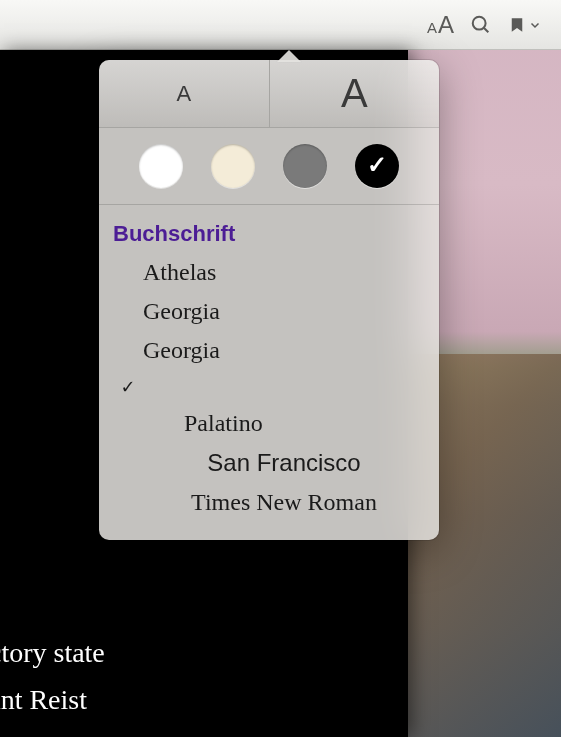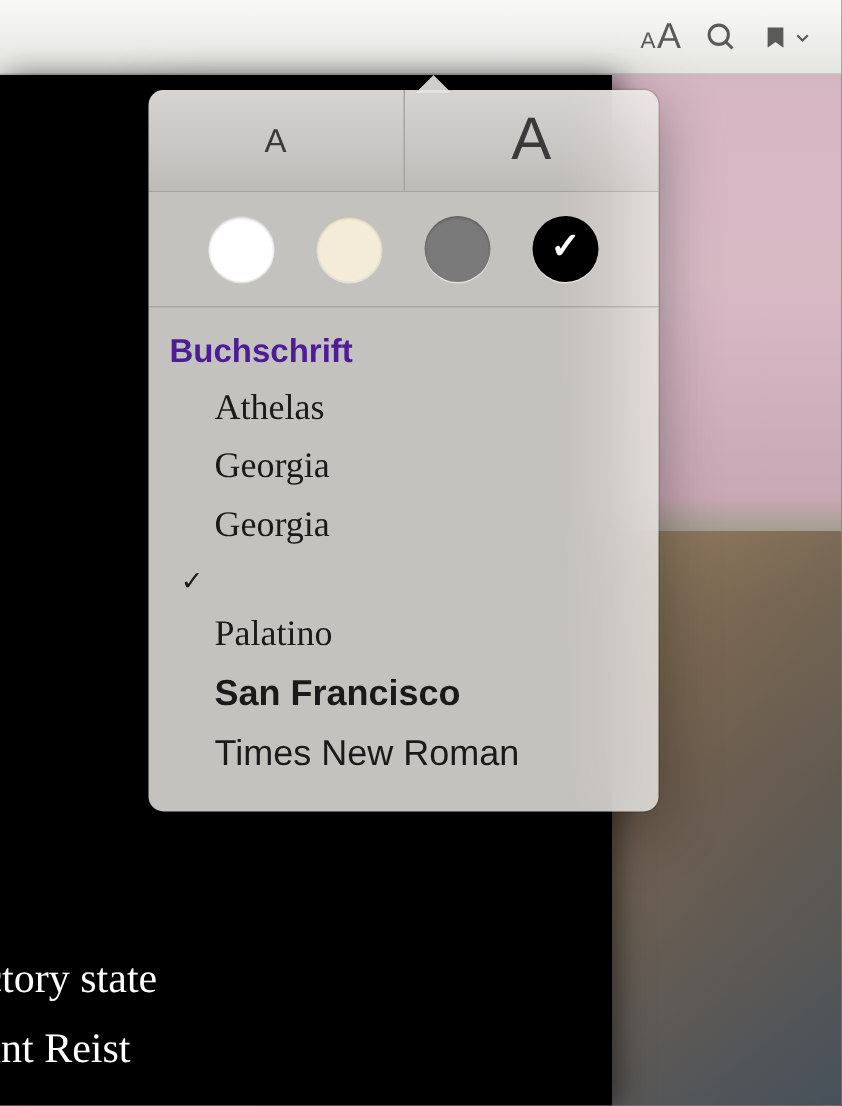--- a/index.html
+++ b/index.html
@@ -184,24 +184,24 @@
     .font-check {
       width: 30px;
       text-align: center;
       font-size: 18px;
     }
     .font-name { flex: 1; }
     .font-athelas  { font-family: Athelas, Georgia, serif; }
     .font-charter  { font-family: Charter, Georgia, serif; }
     .font-georgia  { font-family: Georgia, serif; }
     .font-iowan    { font-family: 'Iowan Old Style', Georgia, serif; }
-    .font-palatino { font-family: Palatino, 'Palatino Linotype', serif; }
-    .font-sanfrancisco { font-family: -apple-system, 'Helvetica Neue', sans-serif; font-weight: 700; }
+    .font-palatino { font-family: Palatino, 'Palatino Linotype', serif; margin-left: 41px; }
+    .font-sanfrancisco { font-family: -apple-system, 'Helvetica Neue', sans-serif; font-weight: 400; text-align: center; }
     .font-seravek  { font-family: Seravek, -apple-system, sans-serif; font-weight: 500; }
-    .font-times    { font-family: Liberation Sans, sans-serif; }
+    .font-times    { font-family: Liberation Serif, serif; text-align: center; }
 
   </style>
 </head>
 <body>
 
 <div class="wallpaper"></div>
 
 <div class="toolbar">
   <div class="toolbar-item text-size-icon">
     <span class="small-a">A</span>

